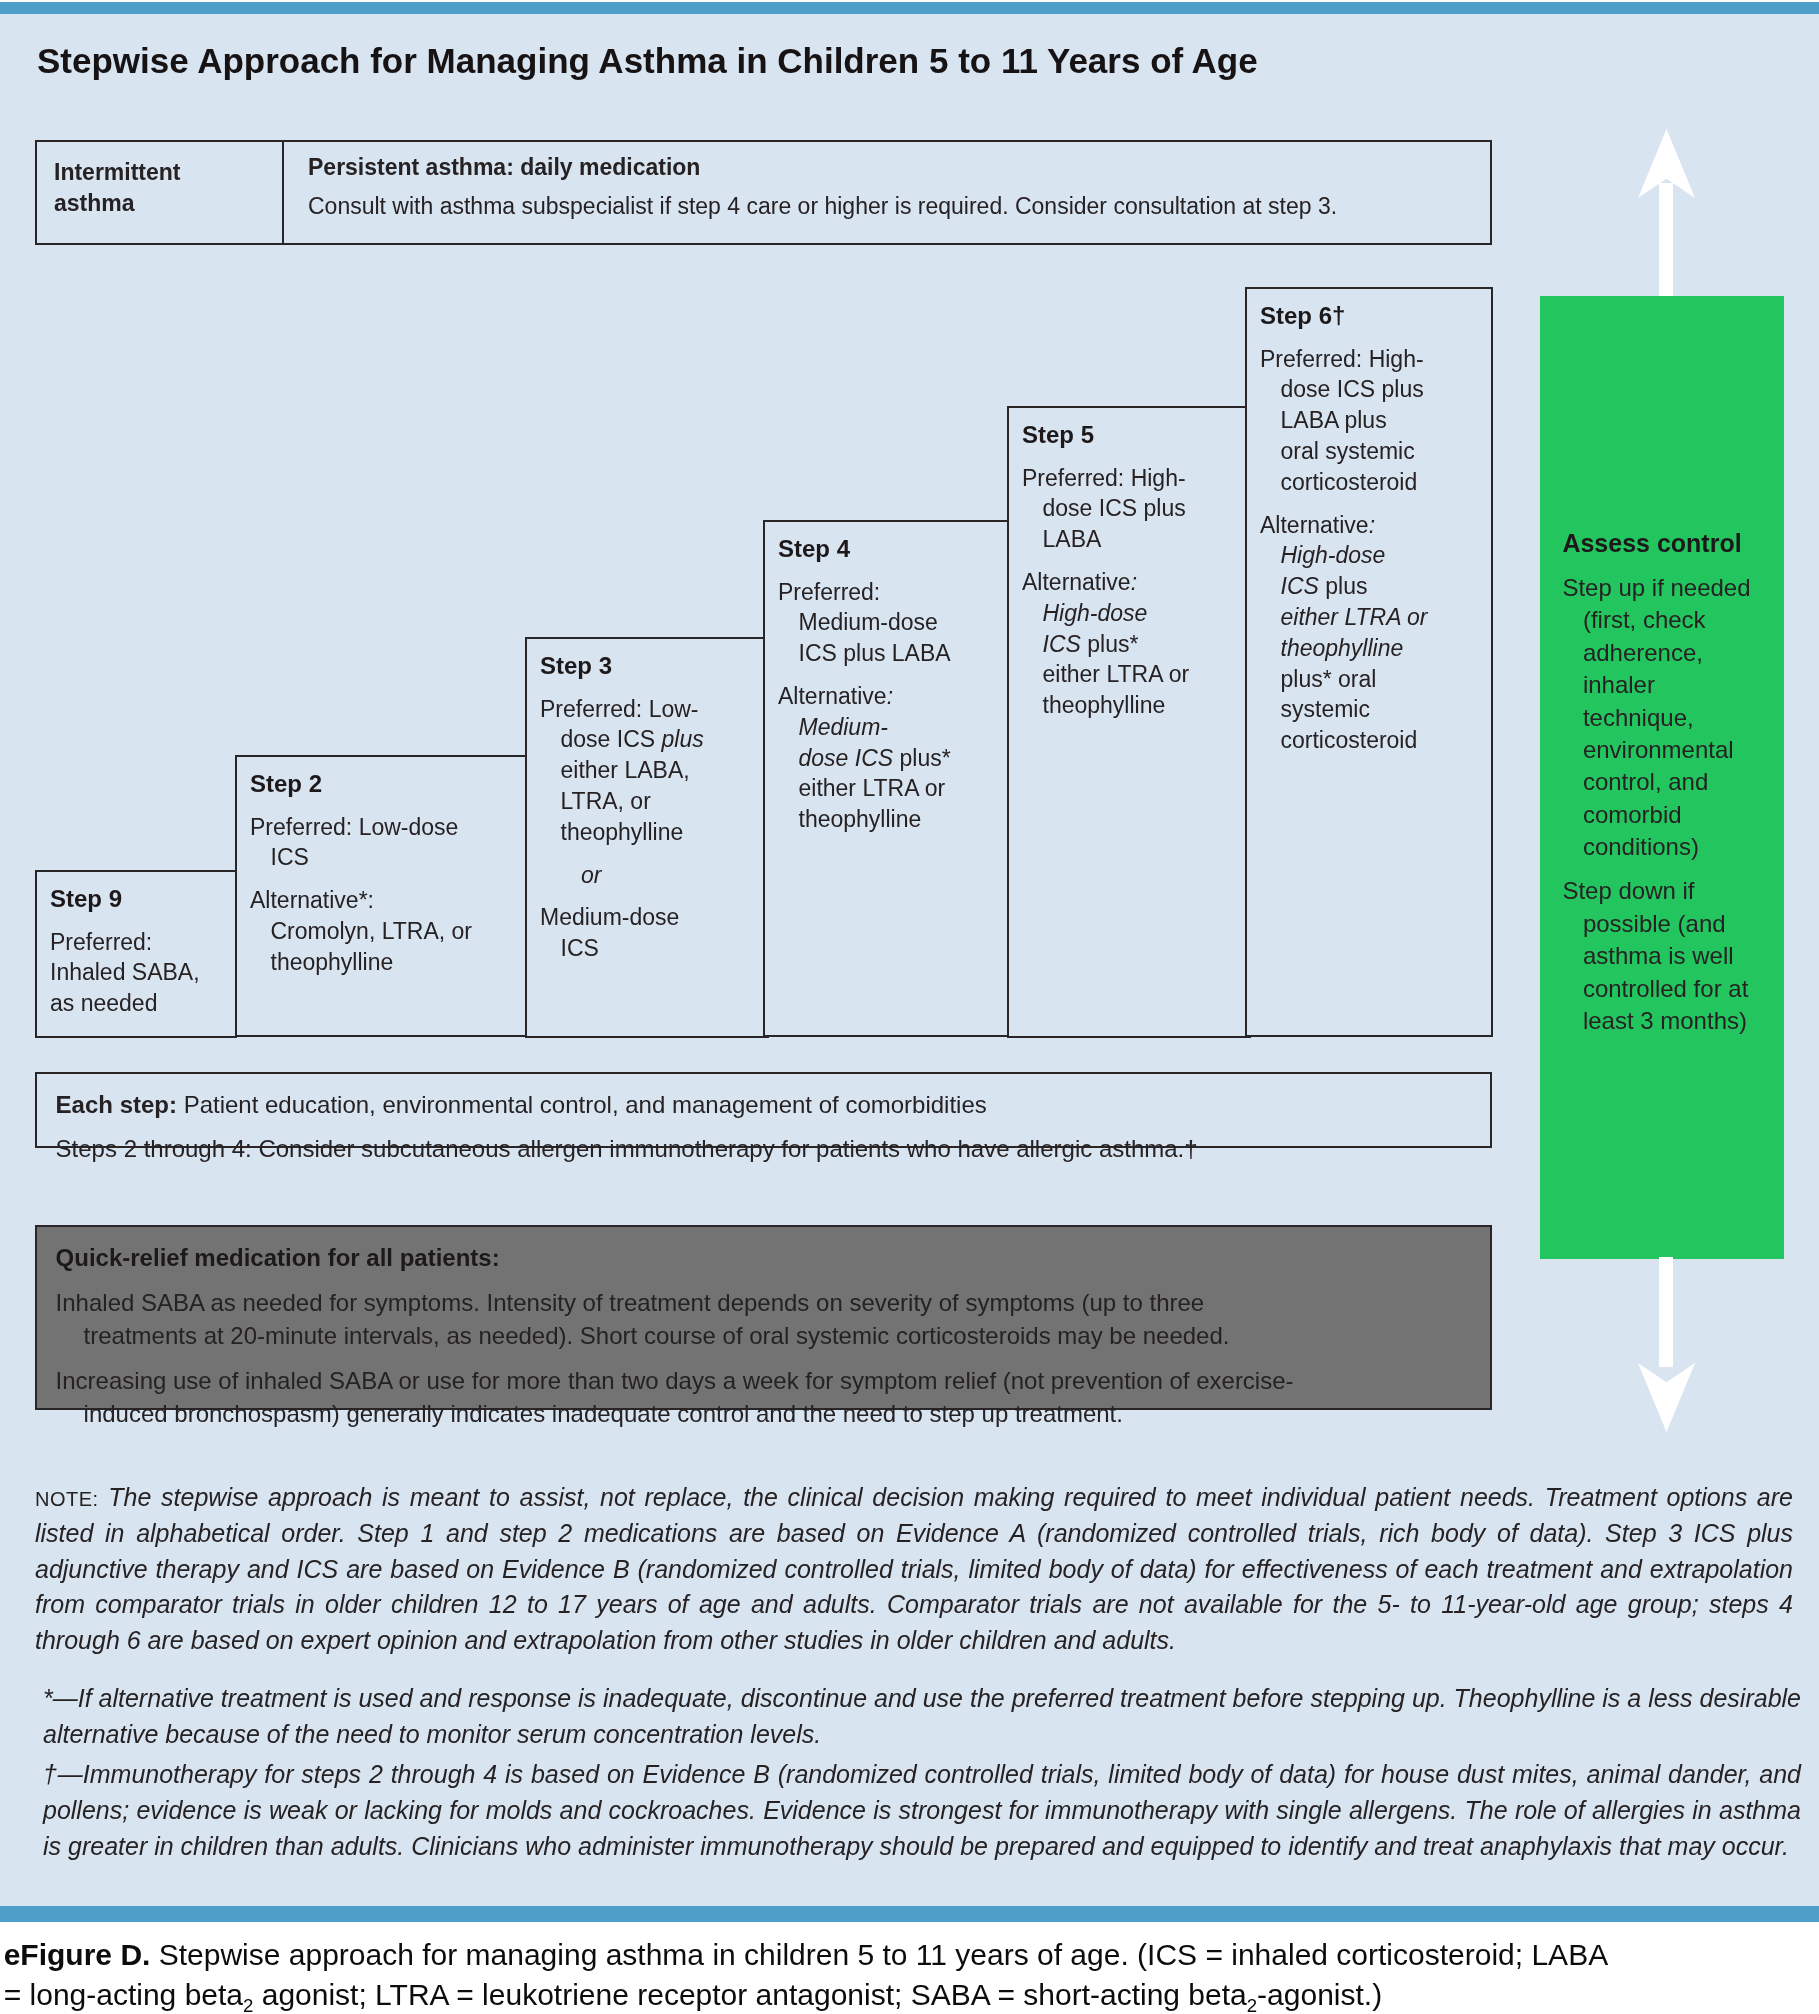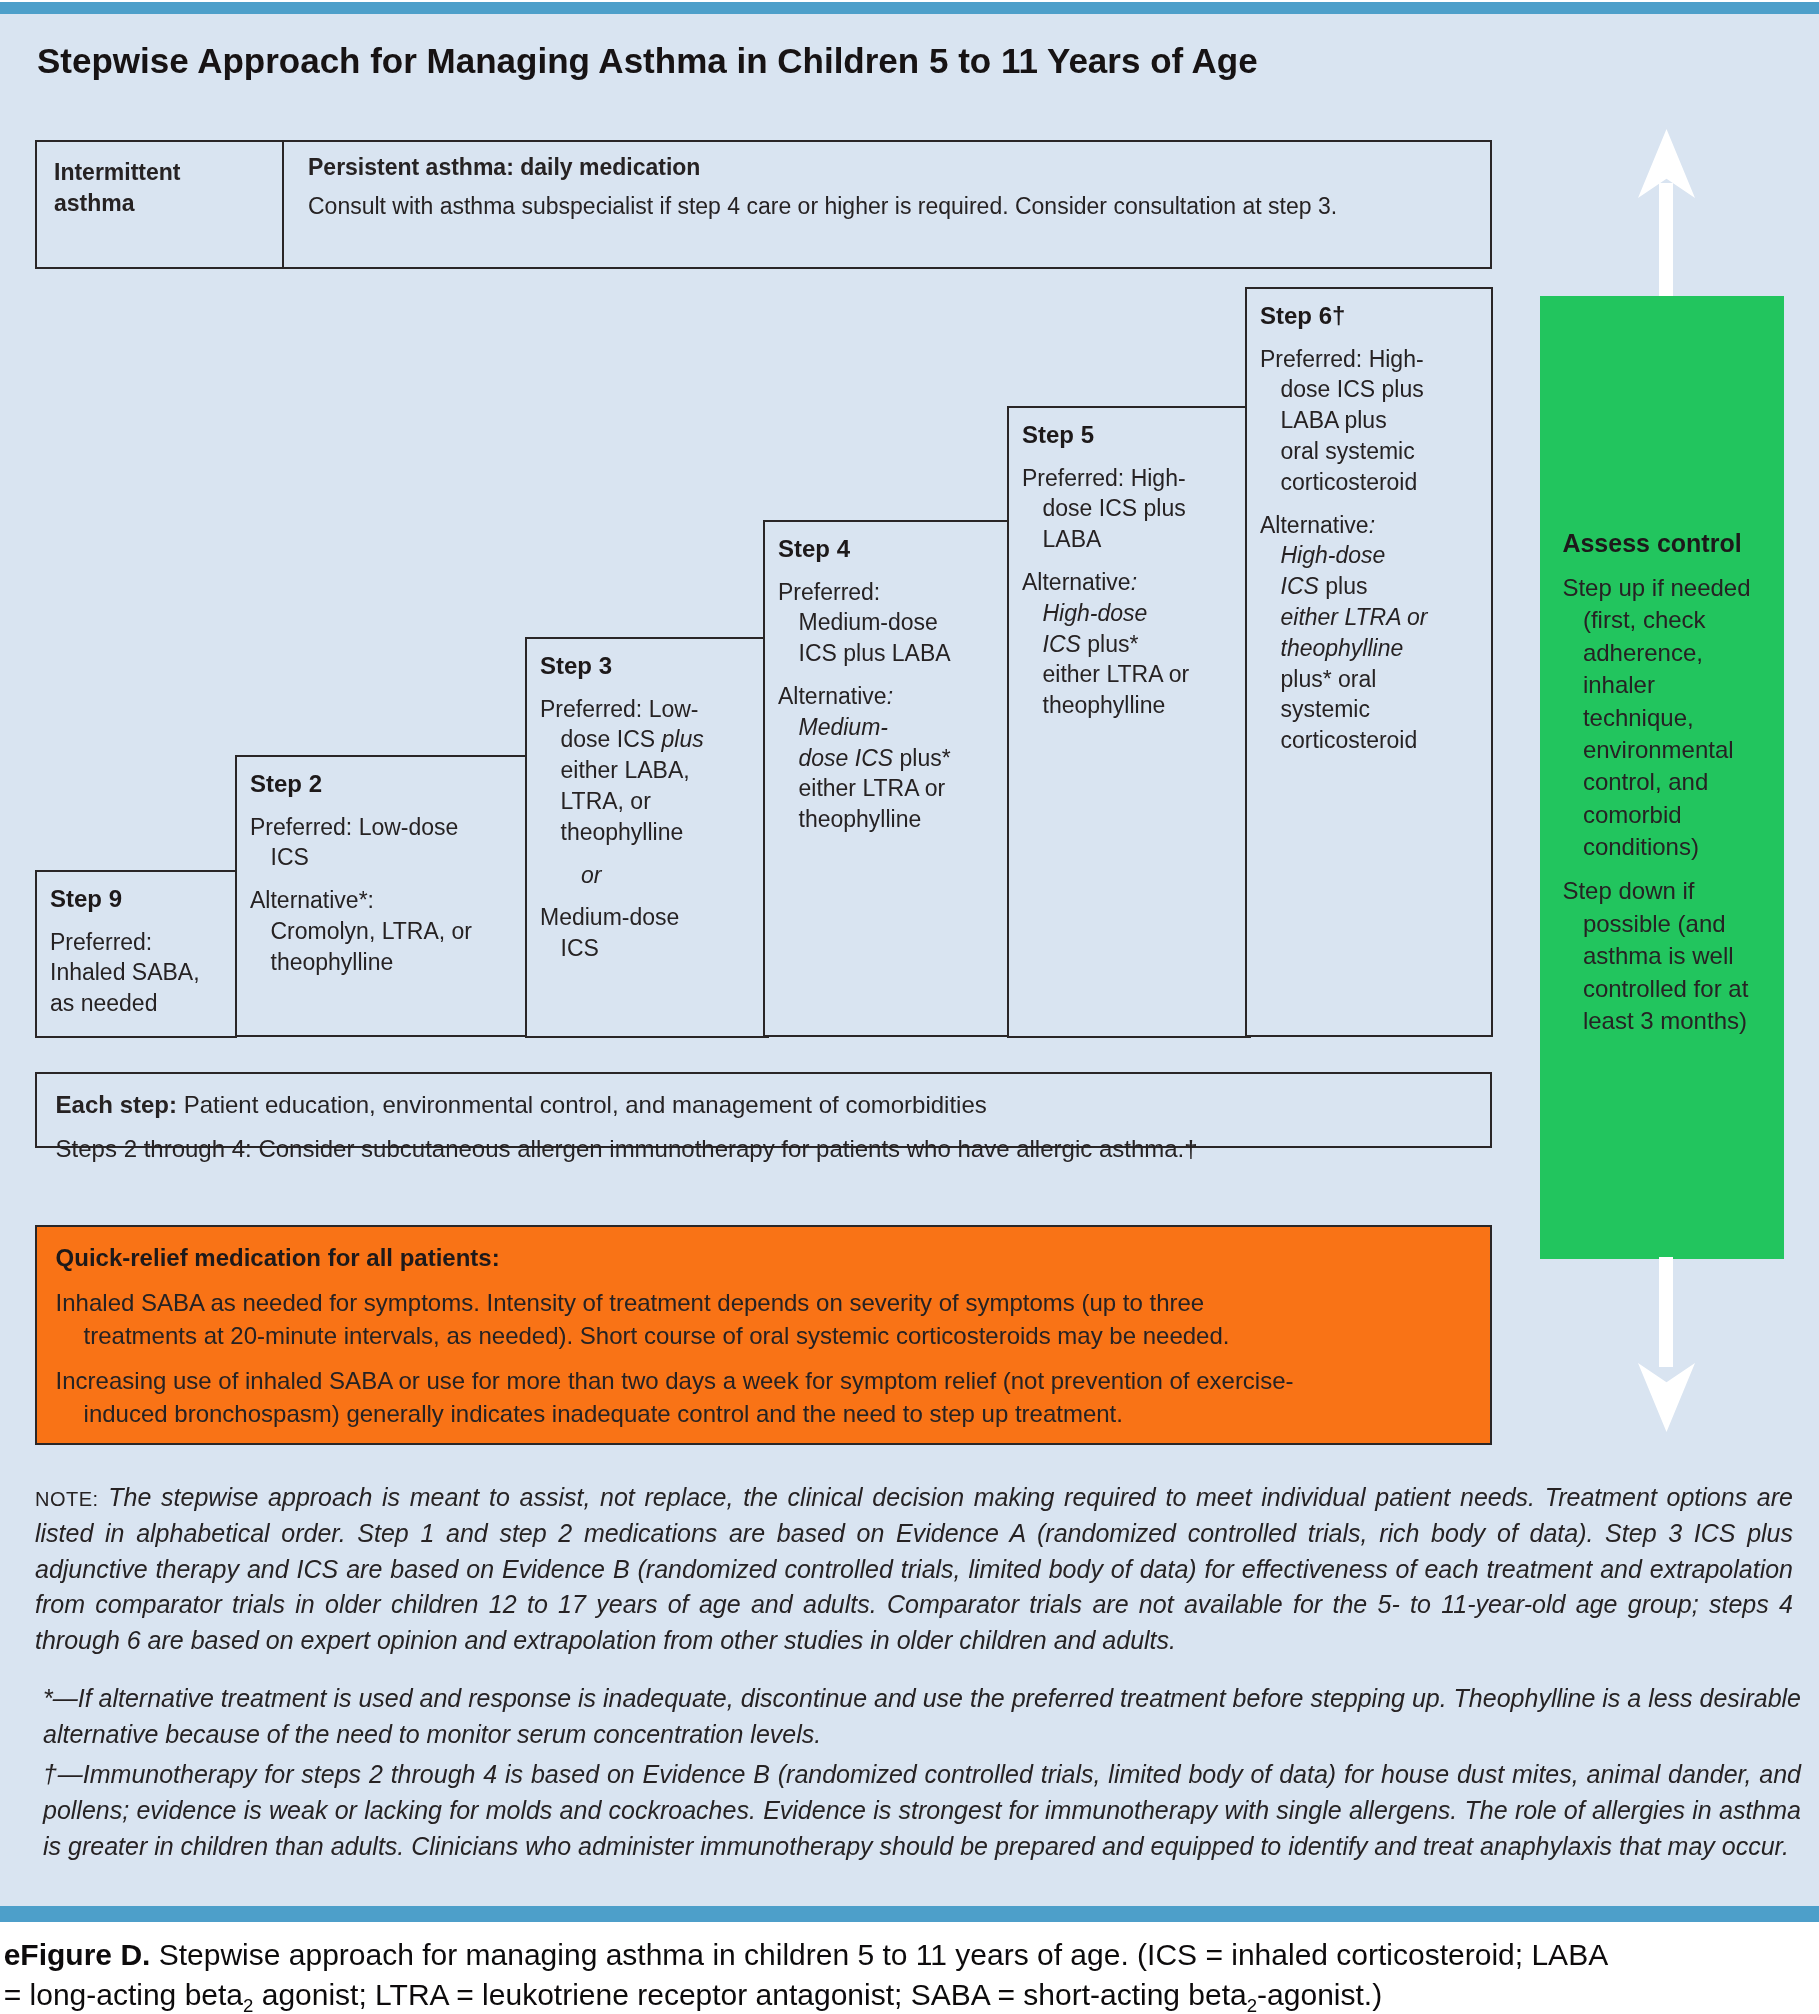--- a/index.html
+++ b/index.html
@@ -4,21 +4,21 @@
 <style>
   html,body{margin:0;padding:0;background:#ffffff;}
   .page{position:relative;width:1820px;height:2015px;background:#ffffff;overflow:hidden;
         font-family:"Liberation Sans", sans-serif;color:#262223;}
   .bar{position:absolute;left:0;width:1820px;background:#4d9fca;}
   .bar.top{top:1.9px;height:12px;}
   .bar.bottom{top:1906px;height:16px;}
   .panel{position:absolute;left:0;top:14px;width:1820px;height:1892px;background:#d9e4f1;}
   .title{position:absolute;left:37px;top:41px;font-size:35px;font-weight:bold;color:#171314;margin:0;}
 
-  .hdr{position:absolute;left:35px;top:140px;width:1457px;height:129px;border:2.8px solid #2a2627;
+  .hdr{position:absolute;left:35px;top:140px;width:1457px;height:105px;border:2.8px solid #2a2627;
        box-sizing:border-box;display:flex;background:#d9e4f1;}
   .hdr-left{width:247px;border-right:2.8px solid #2a2627;box-sizing:border-box;
             padding:15px 18.6px 0 17px;font-weight:bold;font-size:23px;line-height:1.35;}
   .hdr-right{flex:1;padding:11.2px 9.3px 0 24px;font-size:23px;line-height:1.3;}
   .hdr-right .b{font-weight:bold;margin-bottom:9.3px;}
 
   .step{position:absolute;border:2.8px solid #2a2627;background:#d9e4f1;box-sizing:border-box;
         padding:11.2px 13px;font-size:23px;line-height:1.34;}
   .step h2{font-size:24px;font-weight:bold;margin:0 0 11.2px 0;color:#1d191a;}
   .step p, .assess-inner p{margin:0 0 12px 0;}
@@ -42,22 +42,22 @@
            clip-path:polygon(50% 0, 100% 100%, 50% 72%, 0 100%);}
   .down-shaft{left:1659px;top:1257px;width:14px;height:110px;}
   .down-head{left:1638px;top:1363px;width:57px;height:69px;
              clip-path:polygon(50% 100%, 100% 0, 50% 28%, 0 0);}
 
   .eachstep{position:absolute;left:35px;top:1072px;width:1457px;height:76px;border:2.8px solid #2a2627;
             box-sizing:border-box;background:#d9e4f1;padding:15px 18.6px;font-size:24px;line-height:1.35;}
   .eachstep p{margin:0 0 11.2px 0;}
   .eachstep b{font-weight:bold;}
 
-  .quick{position:absolute;left:35px;top:1225px;width:1457px;height:220px;border:2.8px solid #2a2627;
-         box-sizing:border-box;background:#f97316;padding:14px 18.6px;font-size:24px;line-height:1.38;}
+  .quick{position:absolute;left:35px;top:1225px;width:1457px;height:185px;border:2.8px solid #2a2627;
+         box-sizing:border-box;background:#737373;padding:14px 18.6px;font-size:24px;line-height:1.38;}
   .quick h2{font-size:24px;font-weight:bold;margin:0 0 12px 0;color:#1d191a;}
   .quick p{margin:0 0 11.2px 0;padding-left:28px;text-indent:-28px;}
 
   .note{position:absolute;left:35px;top:1480px;width:1758px;margin:0;font-size:25px;line-height:1.43;
         font-style:italic;text-align:justify;}
   .notelabel{font-style:normal;font-size:20px;letter-spacing:0.5px;}
   .fn{position:absolute;left:35px;width:1758px;margin:8px;font-size:25px;line-height:1.43;
       font-style:italic;text-align:justify;}
   .fn1{top:1673px;}
   .fn2{top:1749px;}

